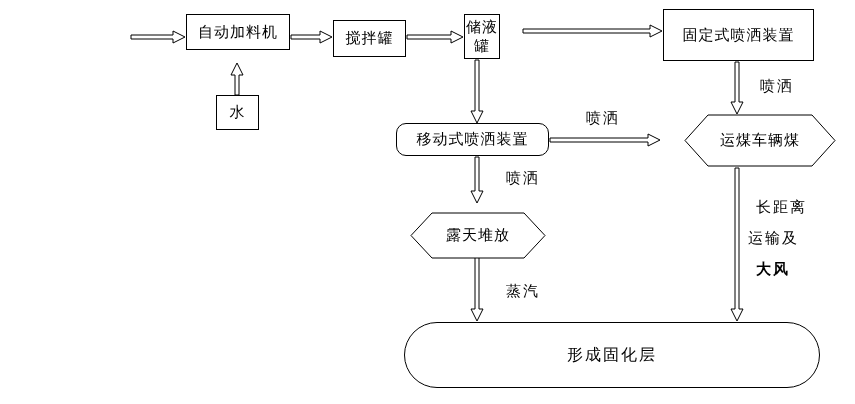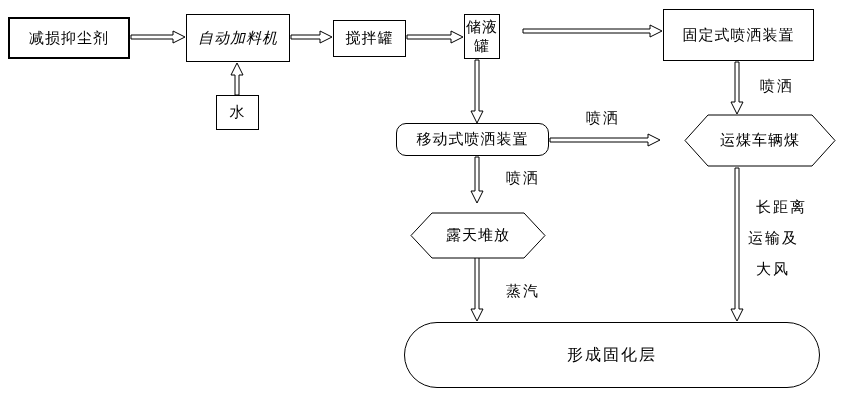--- a/index.html
+++ b/index.html
@@ -16,21 +16,21 @@
   .box{
     position:absolute;
     border:1px solid #000;
     background:#fff;
     display:flex;align-items:center;justify-content:center;
     font-size:15px;letter-spacing:1px;
     box-sizing:border-box;
     text-align:center;
   }
   .b-suppressant{left:8px;top:17px;width:122px;height:42px;border-width:2px;}
-  .b-feeder{left:186px;top:14px;width:104px;height:48px;font-style:italic;}
+  .b-feeder{left:186px;top:14px;width:104px;height:36px;}
   .b-water{left:216px;top:95px;width:43px;height:35px;}
   .b-mixer{left:333px;top:20px;width:73px;height:37px;}
   .b-tank{left:464px;top:14px;width:36px;height:45px;}
   .b-fixed{left:663px;top:9px;width:151px;height:52px;}
   .b-mobile{left:396px;top:123px;width:153px;height:33px;border-radius:10px;}
   .hex{position:absolute;display:flex;align-items:center;justify-content:center;}
   .hex svg{position:absolute;left:0;top:0;}
   .hex-coal{left:684px;top:114px;width:152px;height:53px;}
   .hex-stack{left:410px;top:212px;width:136px;height:47px;}
   .hex-label{position:relative;font-size:15px;letter-spacing:1px;}
@@ -40,42 +40,41 @@
     display:flex;align-items:center;justify-content:center;
     font-size:16px;letter-spacing:2px;box-sizing:border-box;
   }
   .elabel{position:absolute;font-size:15px;letter-spacing:2px;white-space:nowrap;margin-left:8px;}
   .el-spray-fixed{left:752px;top:77px;}
   .el-spray-right{left:578px;top:109px;}
   .el-spray-down{left:498px;top:169px;}
   .el-steam{left:498px;top:282px;}
   .el-ld1{left:748px;top:198px;font-family:Liberation Serif, serif;}
   .el-ld2{left:740px;top:229px;}
-  .el-ld3{left:748px;top:260px;}
+  .el-ld3{left:748px;top:260px;font-weight:bold;}
 </style>
 </head>
 <body>
 
 <div class="canvas">
 
   <svg class="arrows" viewBox="0 0 855 404">
     <polygon points="131,35 173,35 173,31 185,37 173,43 173,39 131,39"></polygon>
     <polygon points="235,95 235,75 231,75 237,63 243,75 239,75 239,95"></polygon>
     <polygon points="291,35 320,35 320,31 332,37 320,43 320,39 291,39"></polygon>
     <polygon points="407,35 451,35 451,31 463,37 451,43 451,39 407,39"></polygon>
     <polygon points="523,29 650,29 650,25 662,31 650,37 650,33 523,33"></polygon>
     <polygon points="735,62 735,102 731,102 737,114 743,102 739,102 739,62"></polygon>
     <polygon points="475,60 475,111 471,111 477,123 483,111 479,111 479,60"></polygon>
     <polygon points="550,138 648,138 648,134 660,140 648,146 648,142 550,142"></polygon>
     <polygon points="475,157 475,191 471,191 477,203 483,191 479,191 479,157"></polygon>
     <polygon points="475,252 475,309 471,309 477,321 483,309 479,309 479,252"></polygon>
     <polygon points="735,168 735,309 731,309 737,321 743,309 739,309 739,168"></polygon>
   </svg>
 
-  <div class="box b-suppressant">减损抑尘剂</div>
 
   <div class="box b-feeder">自动加料机</div>
 
   <div class="box b-water">水</div>
 
   <div class="box b-mixer">搅拌罐</div>
 
   <div class="box b-tank">储液罐</div>
 
   <div class="box b-fixed">固定式喷洒装置</div>

